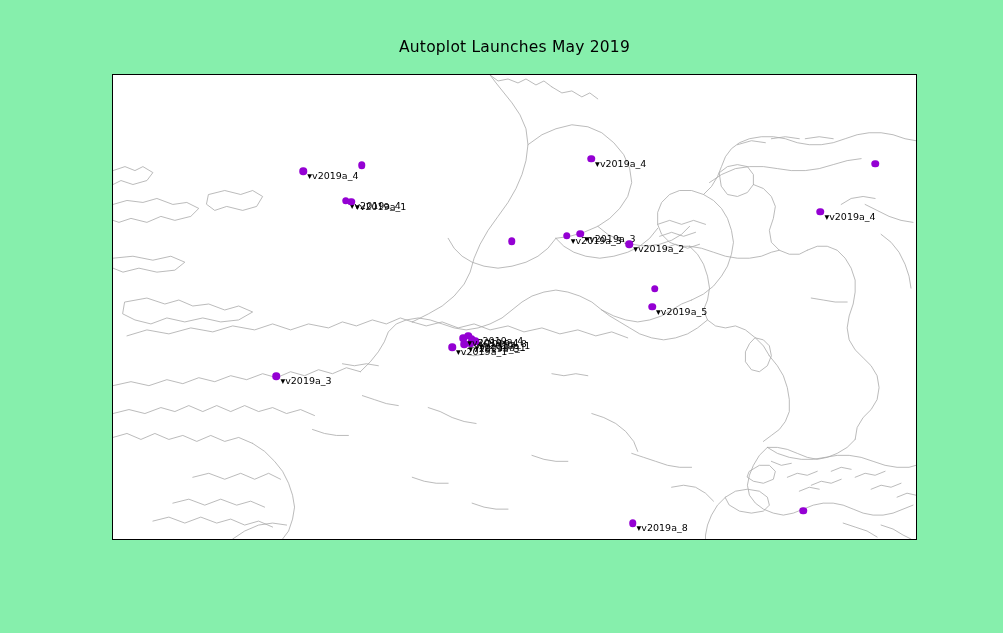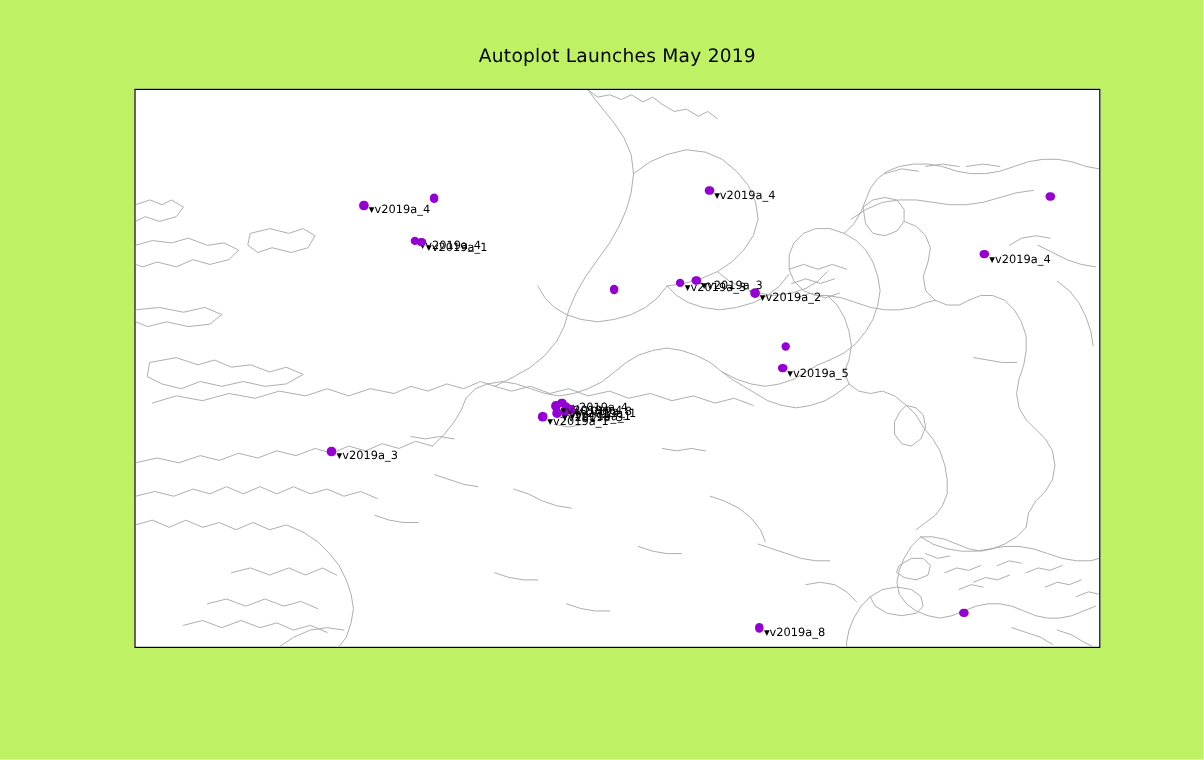--- a/index.html
+++ b/index.html
@@ -13,21 +13,21 @@
     font-family: "DejaVu Sans", sans-serif;
     overflow: hidden;
     position: relative;
   }
 
   #figure {
     position: absolute;
     left: 0; top: 0;
     width: 1003px;
     height: 633px;
-    background: #bef264;
+    background: #86efac;
   }
 
   
   #chart-title {
     position: absolute;
     left: 112px;
     top: 38px;
     width: 805px;
     text-align: center;
     font-size: 15.5px;

